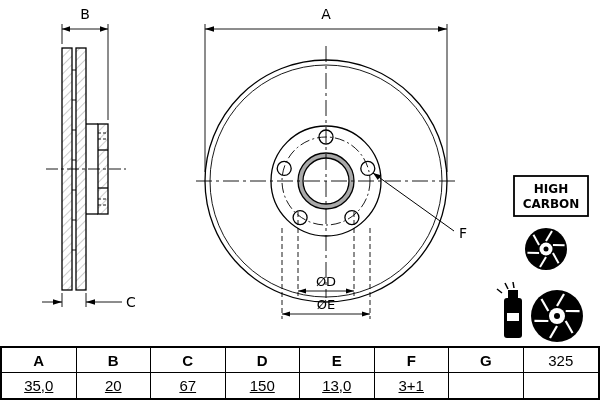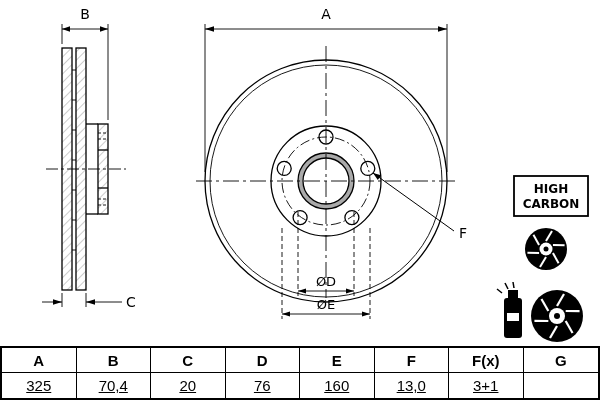--- a/index.html
+++ b/index.html
@@ -169,25 +169,24 @@
     </g>
   </svg>
 
   <div class="spec-table">
     <div class="cell h">A</div>
     <div class="cell h">B</div>
     <div class="cell h">C</div>
     <div class="cell h">D</div>
     <div class="cell h">E</div>
     <div class="cell h">F</div>
-    <div class="cell h">F(x)</div>
     <div class="cell h">G</div>
     <div class="cell">325</div>
-    <div class="cell">70,4</div>
+    <div class="cell">35,0</div>
     <div class="cell">20</div>
-    <div class="cell">76</div>
-    <div class="cell">160</div>
+    <div class="cell">67</div>
+    <div class="cell">150</div>
     <div class="cell">13,0</div>
     <div class="cell">3+1</div>
     <div class="cell"></div>
   </div>
 
 </div>
 
 </body></html>

